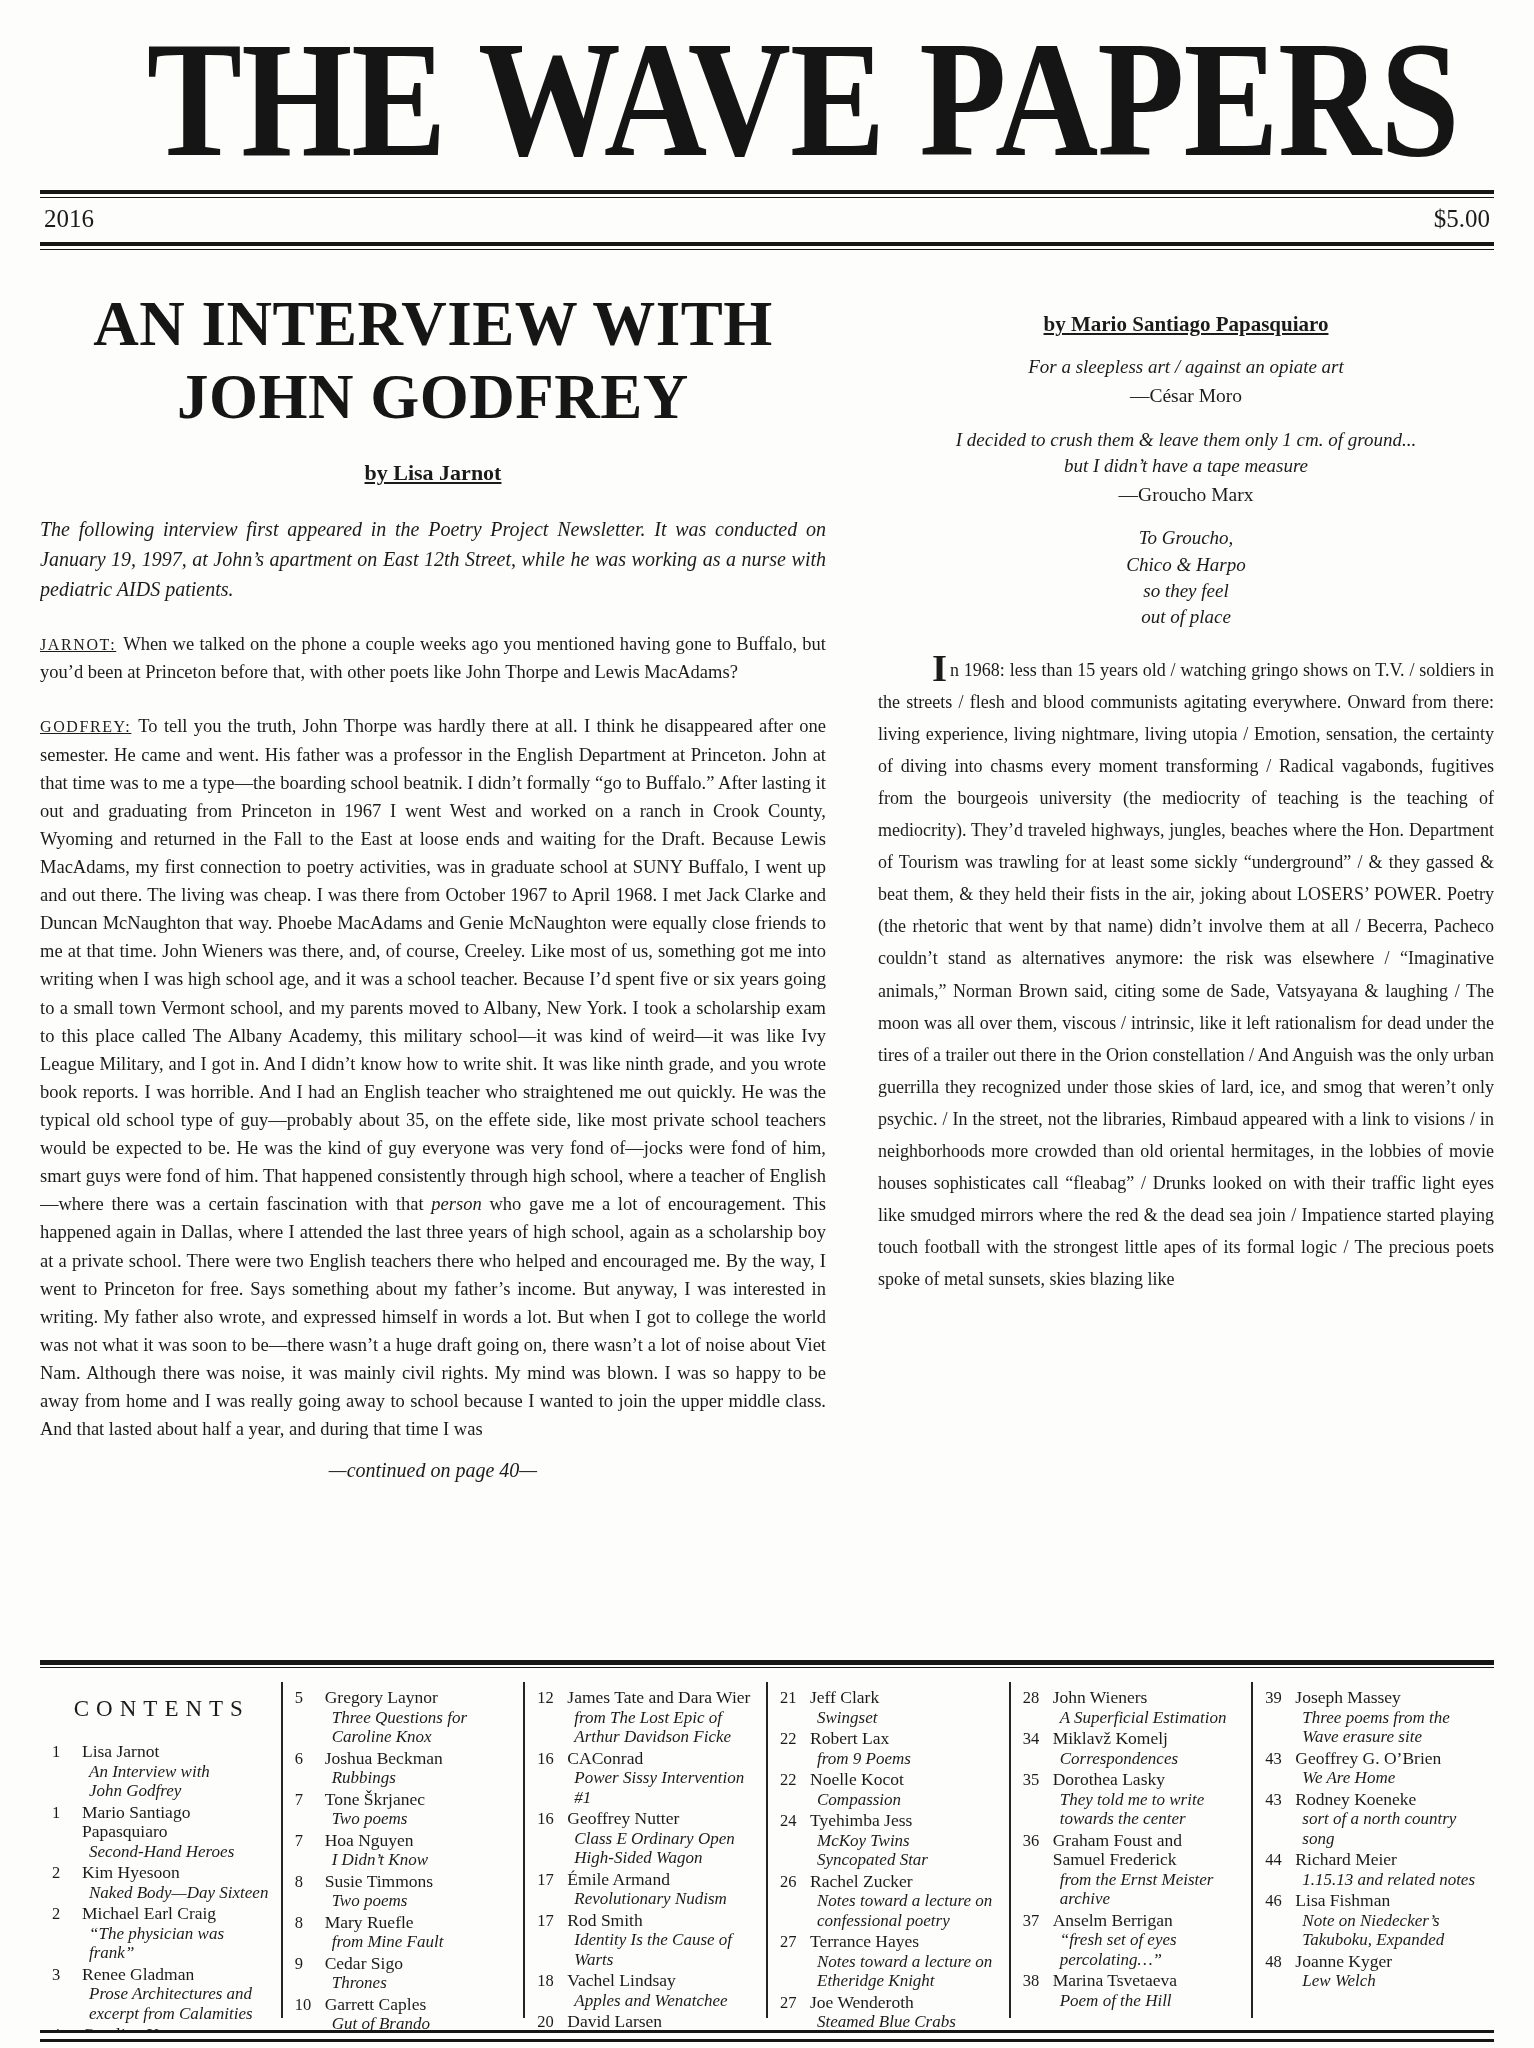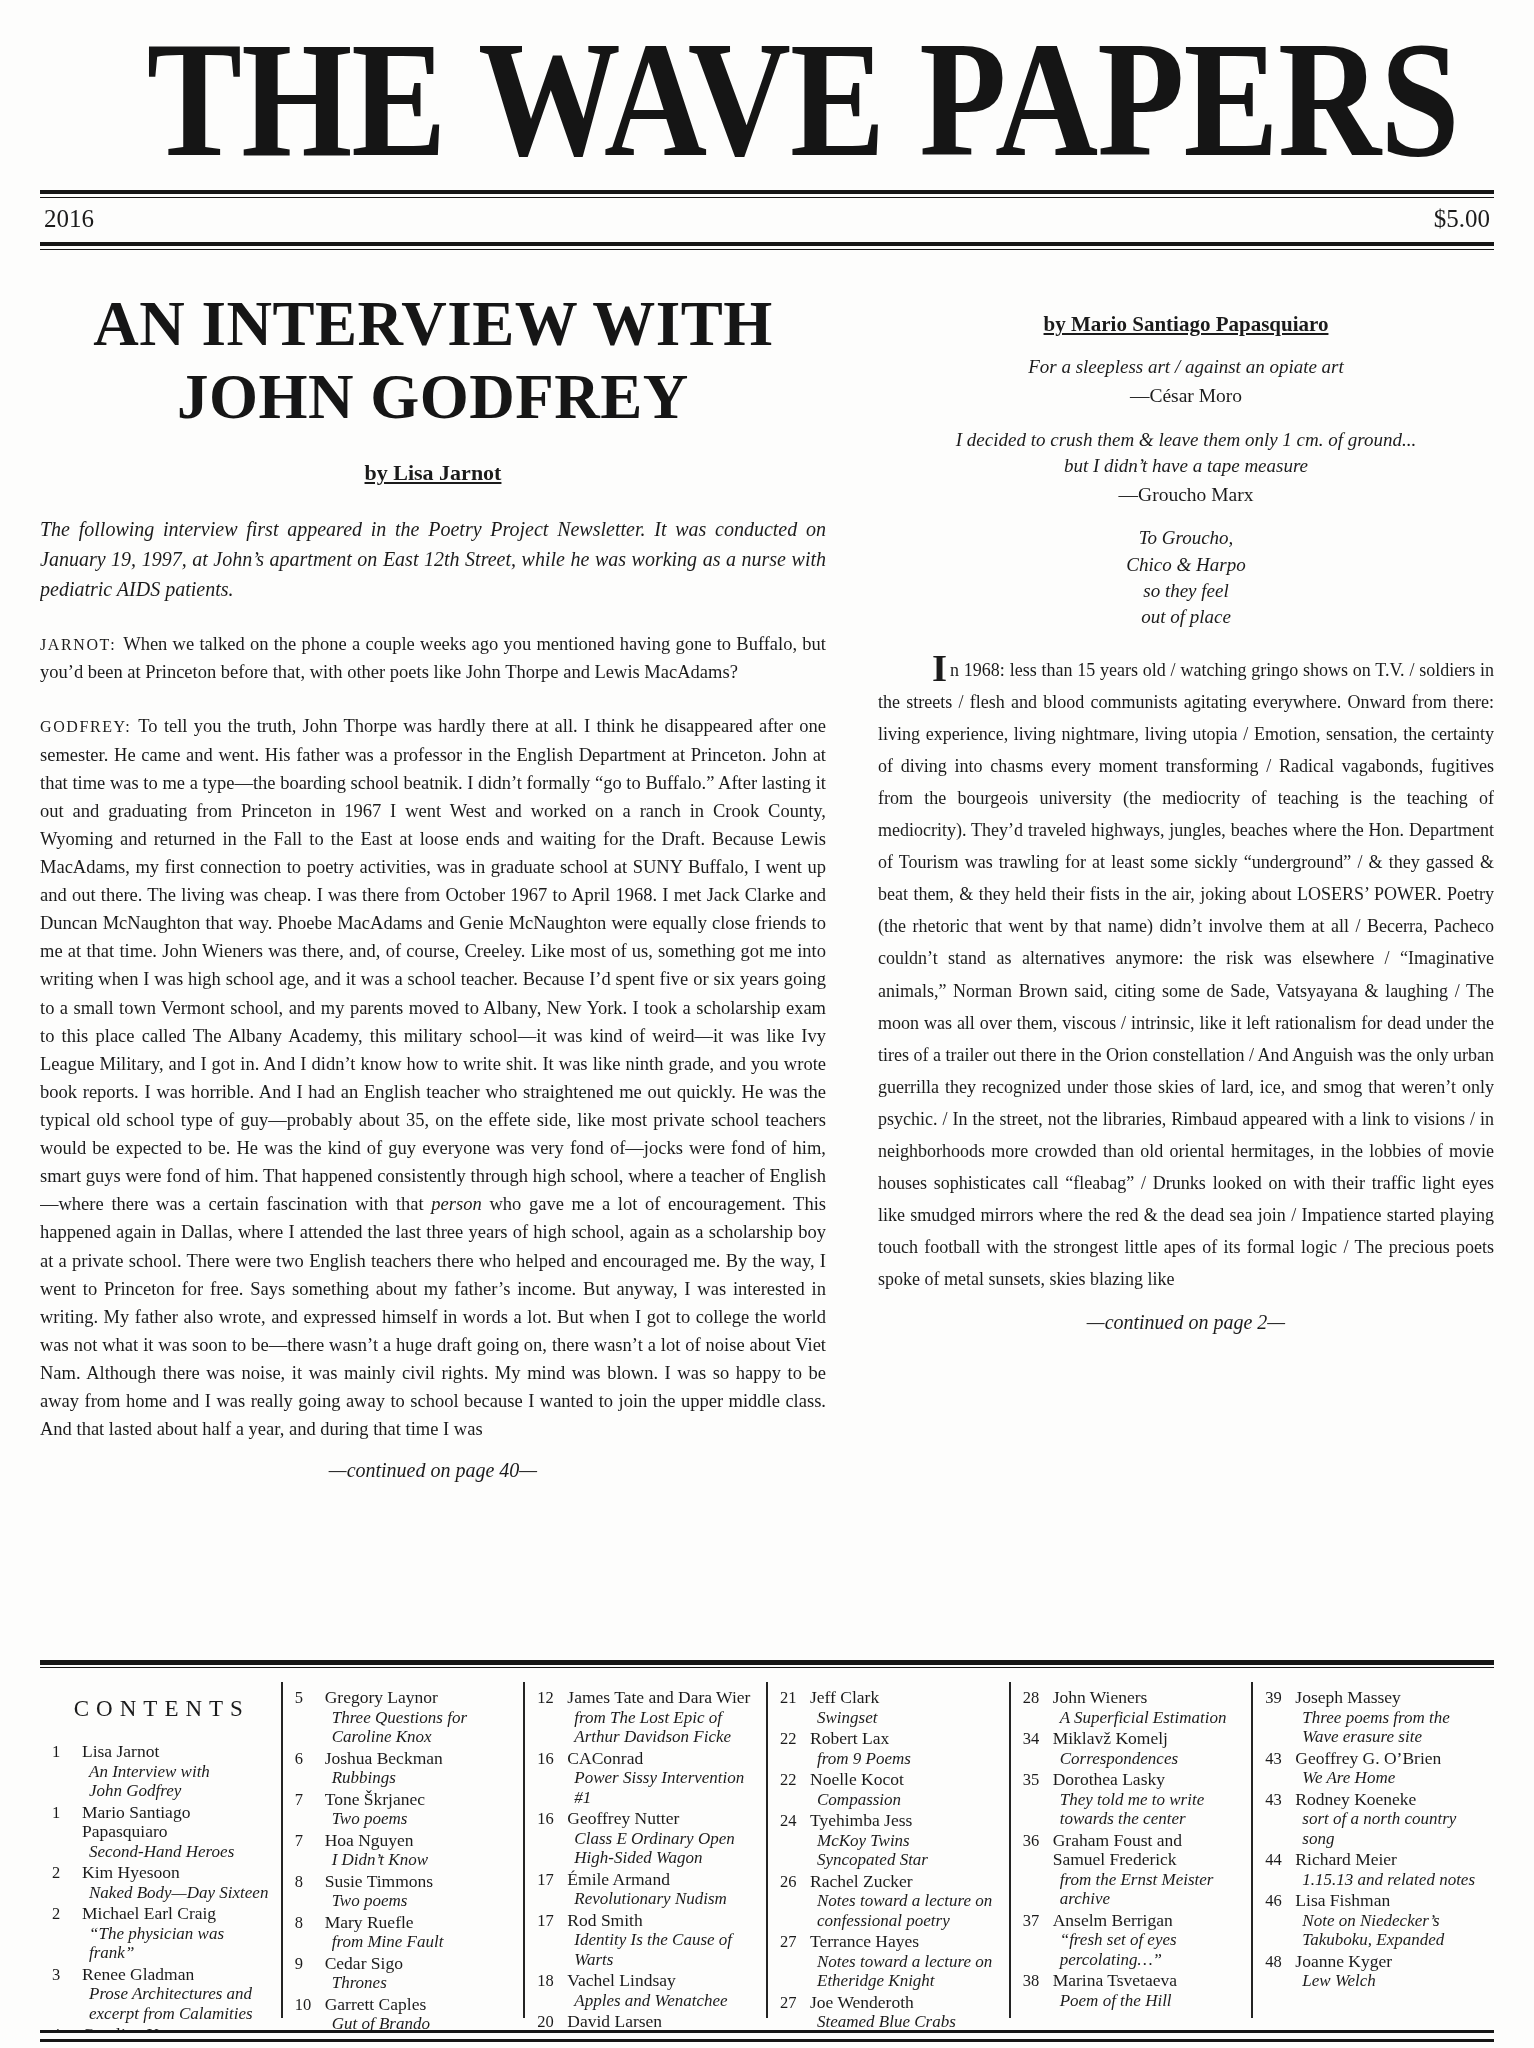--- a/index.html
+++ b/index.html
@@ -32,21 +32,21 @@
     white-space:pre-line;letter-spacing:.5px;color:#161616;
   }
   .headline-right{
     font-size:50px;font-weight:bold;text-align:center;line-height:1.2;
     white-space:pre-line;color:#161616;margin-top:6px;
   }
   .byline{text-align:center;font-weight:bold;font-size:22px;margin-top:26px;text-decoration:underline;}
   .byline-sm{font-size:21px;margin-top:24px;}
   .intro{font-style:italic;font-size:20px;line-height:1.5;margin:28px 0 0;text-align:justify;}
   .qa{font-size:18.5px;line-height:1.52;text-align:justify;margin:26px 0 0;}
-  .speaker{font-size:16px;letter-spacing:1.6px;padding-right:7px;}
+  .speaker{font-size:16px;letter-spacing:1.6px;padding-right:7px;text-decoration:underline;}
   .continued{text-align:center;font-style:italic;font-size:20px;margin-top:16px;}
   
   .epigraph{text-align:center;margin-top:17px;}
   .ep-lines{font-style:italic;font-size:19px;line-height:1.38;white-space:pre-line;}
   .ep-attr{font-size:19.5px;line-height:1.4;margin-top:2px;}
   .body-right{font-size:18px;line-height:1.78;text-align:justify;margin:24px 0 0;text-indent:54px;}
   .initial{font-size:215%;font-weight:bold;line-height:0;vertical-align:-5px;letter-spacing:3px;}
   
   .toc{display:flex;margin-top:14px;flex:1;min-height:0;overflow:hidden;padding-bottom:12px;}
   .toc-col{flex:1;min-width:0;padding:6px 9px 8px 12px;}
@@ -94,21 +94,20 @@
 but I didn’t have a tape measure</div>
       <div class="ep-attr">—Groucho Marx</div>
     </div>
     <div class="epigraph">
       <div class="ep-lines">To Groucho,
 Chico &amp; Harpo
 so they feel
 out of place</div>
     </div>
     <p class="body-right"><span class="initial">I</span><span>n 1968: less than 15 years old / watching gringo shows on T.V. / soldiers in the streets / flesh and blood communists agitating everywhere. Onward from there: living experience, living nightmare, living utopia / Emotion, sensation, the certainty of diving into chasms every moment transforming / Radical vagabonds, fugitives from the bourgeois university (the mediocrity of teaching is the teaching of mediocrity). They’d traveled highways, jungles, beaches where the Hon. Department of Tourism was trawling for at least some sickly “underground” / &amp; they gassed &amp; beat them, &amp; they held their fists in the air, joking about LOSERS’ POWER. Poetry (the rhetoric that went by that name) didn’t involve them at all / Becerra, Pacheco couldn’t stand as alternatives anymore: the risk was elsewhere / “Imaginative animals,” Norman Brown said, citing some de Sade, Vatsyayana &amp; laughing / The moon was all over them, viscous / intrinsic, like it left rationalism for dead under the tires of a trailer out there in the Orion constellation / And Anguish was the only urban guerrilla they recognized under those skies of lard, ice, and smog that weren’t only psychic. / In the street, not the libraries, Rimbaud appeared with a link to visions / in neighborhoods more crowded than old oriental hermitages, in the lobbies of movie houses sophisticates call “fleabag” / Drunks looked on with their traffic light eyes like smudged mirrors where the red &amp; the dead sea join / Impatience started playing touch football with the strongest little apes of its formal logic / The precious poets spoke of metal sunsets, skies blazing like</span></p>
-    <div class="continued">—continued on page 2—</div>
   </article>
 
 </main>
 
 <div class="rule-pair rule-heavy"></div>
 
 <section class="toc">
 
   <div class="toc-col">
     <div class="toc-heading">CONTENTS</div>

